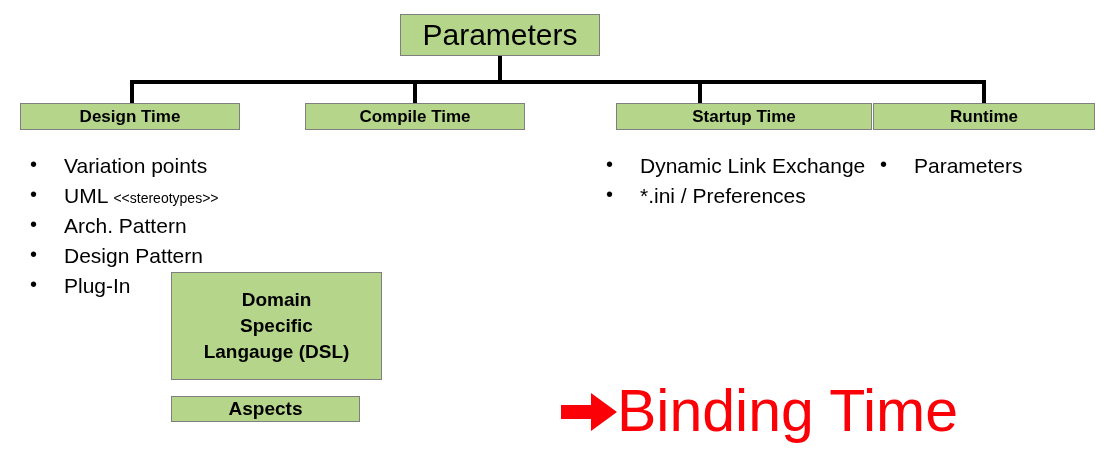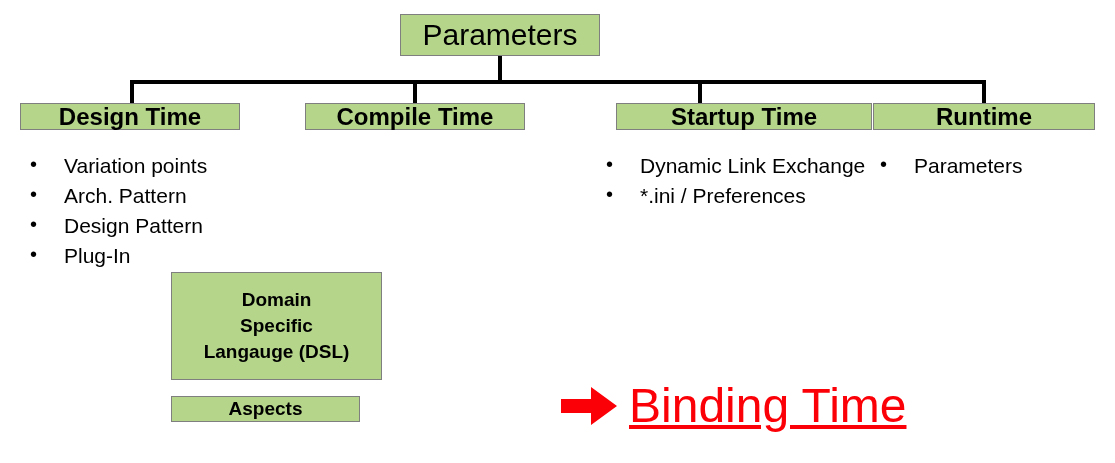--- a/index.html
+++ b/index.html
@@ -36,21 +36,21 @@
     width: 200px;
     height: 42px;
     font-size: 30px;
     font-weight: 400;
   }
 
   
   .lvl2 {
     top: 103px;
     height: 27px;
-    font-size: 24px;
+    font-size: 17px;
     font-weight: bold;
   }
   #box-design   { left: 20px;  width: 220px; }
   #box-compile  { left: 305px; width: 220px; }
   #box-startup  { left: 616px; width: 256px; }
   #box-runtime  { left: 873px; width: 222px; }
 
   
   #box-dsl {
     left: 171px;
@@ -124,25 +124,24 @@
     align-items: center;
     color: #fb0007;
   }
   #binding-arrow-icon {
     width: 56px;
     height: 46px;
     flex: none;
     display: block;
   }
   #binding-label {
-    font-size: 48px;
+    font-size: 59px;
     line-height: 1;
-    margin-left: 12px;
+    margin-left: 0;
     white-space: nowrap;
-    text-decoration: underline;
   }
 </style>
 </head>
 <body>
 
 <div class="line" id="stem-v"></div>
 <div class="line" id="bar-h"></div>
 <div class="line drop" id="drop-1"></div>
 <div class="line drop" id="drop-2"></div>
 <div class="line drop" id="drop-3"></div>
@@ -164,20 +163,21 @@
   <span>Startup Time</span>
 </div>
 
 <div class="gbox lvl2" id="box-runtime">
   <span>Runtime</span>
 </div>
 
 <div class="bullets" id="list-design">
   <ul>
     <li><span>Variation points</span></li>
+    <li><span>UML </span><span class="stereo">&lt;&lt;stereotypes&gt;&gt;</span></li>
     <li><span>Arch. Pattern</span></li>
     <li><span>Design Pattern</span></li>
     <li><span>Plug-In</span></li>
   </ul>
 </div>
 
 <div class="bullets" id="list-compile">
   <ul>
   </ul>
 </div>

